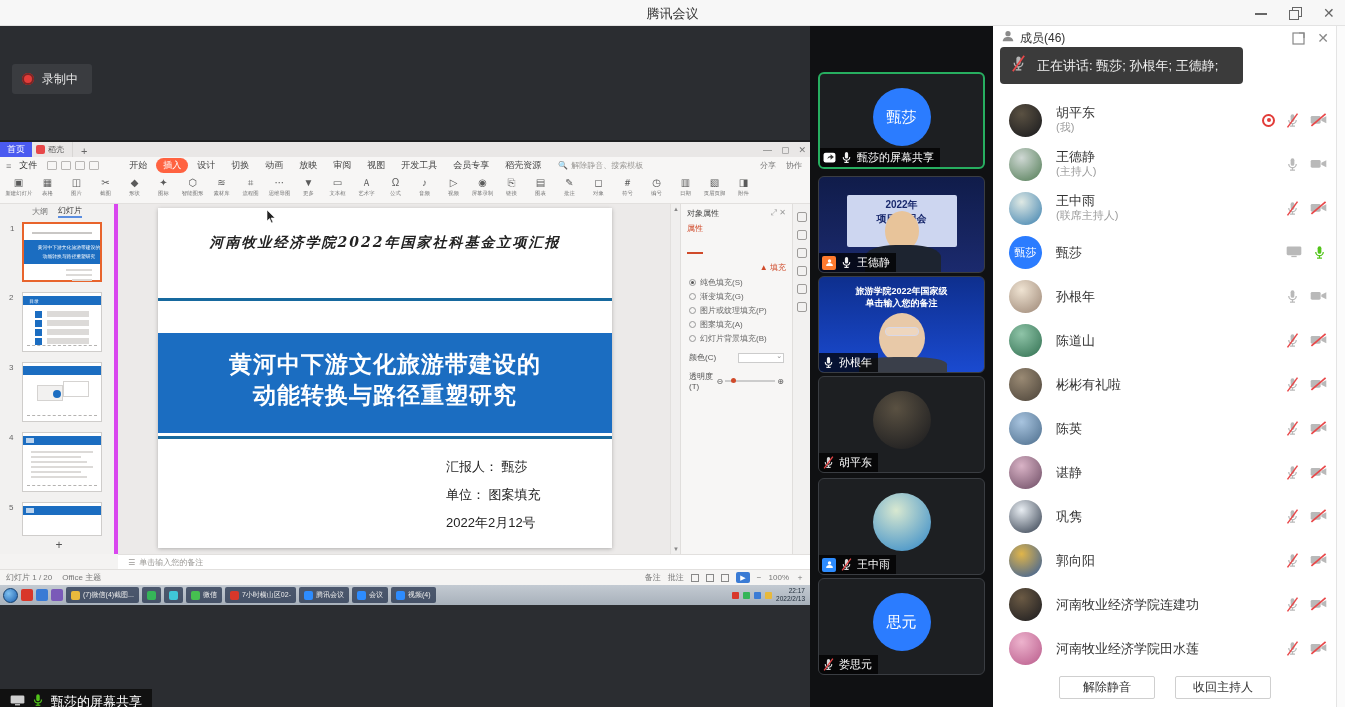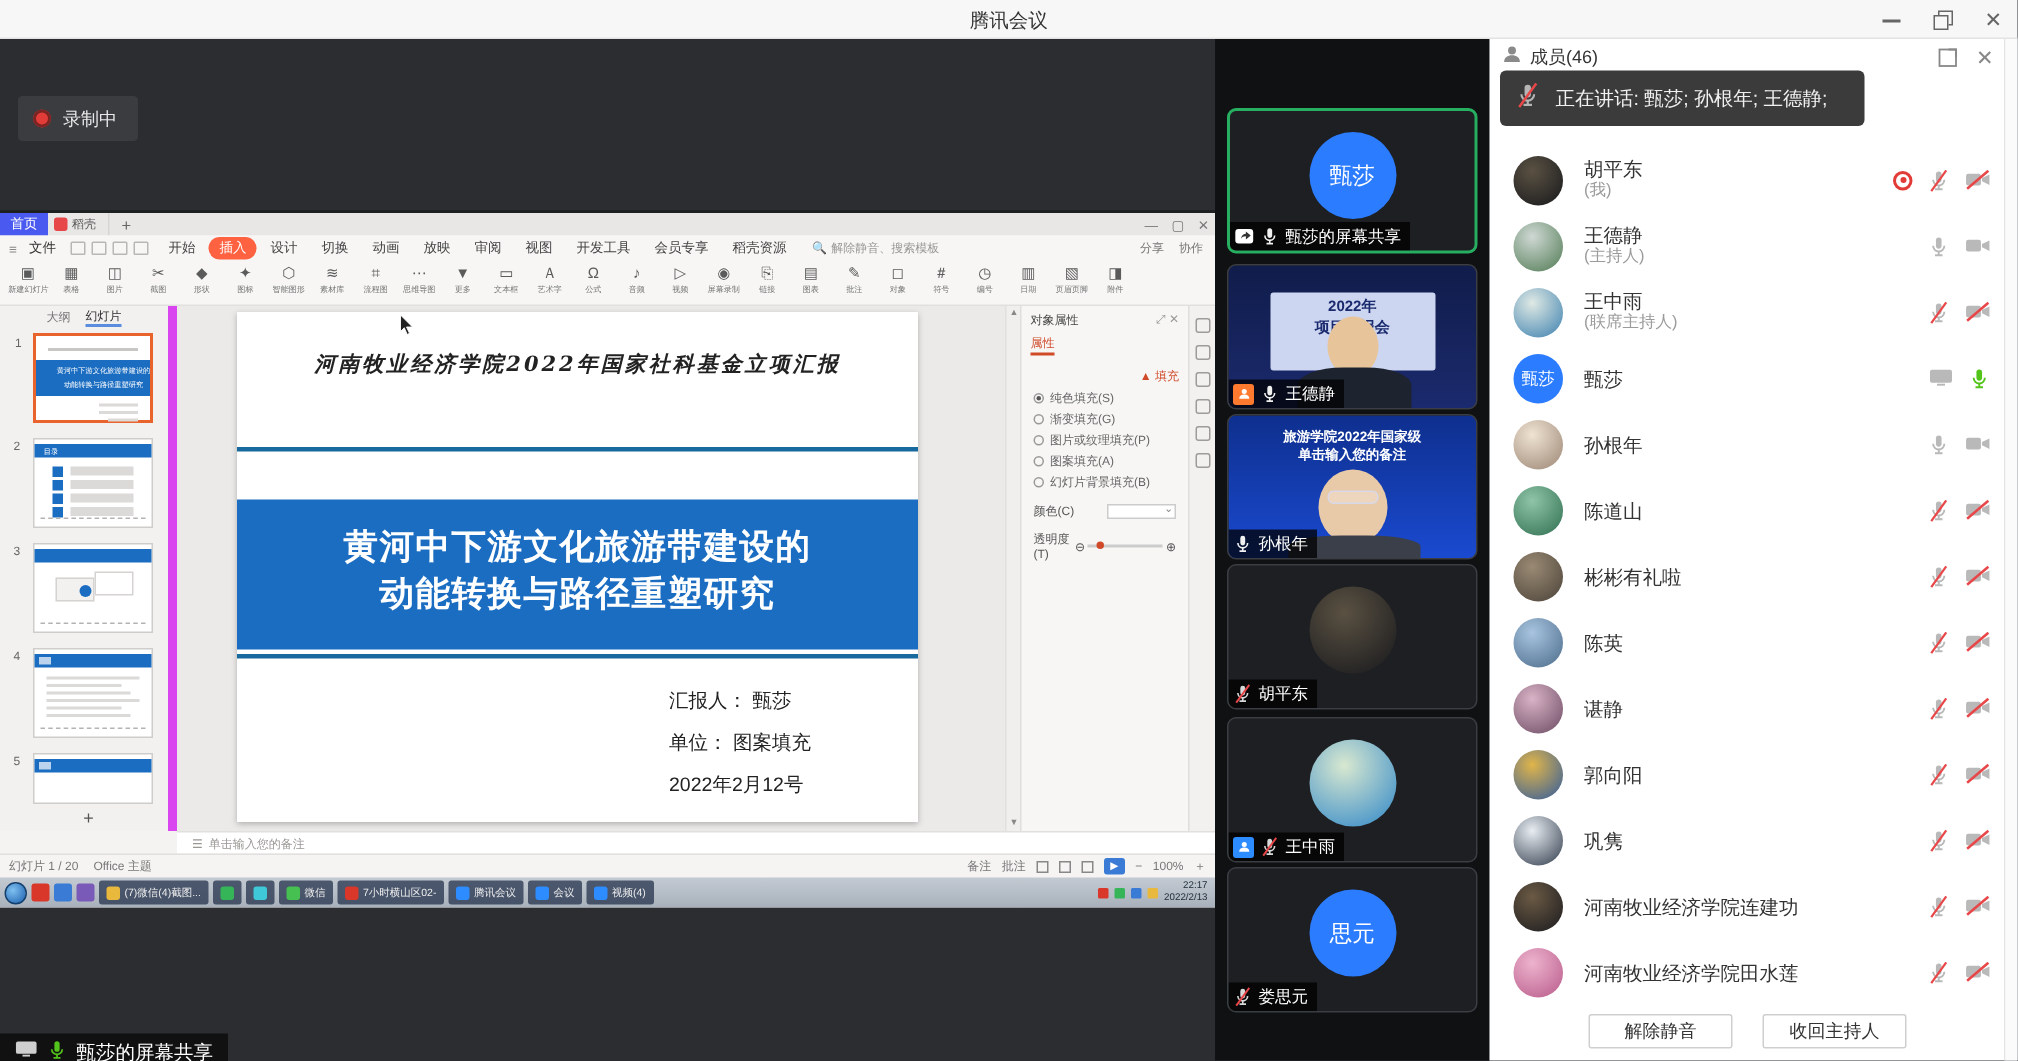--- a/index.html
+++ b/index.html
@@ -47,21 +47,21 @@
   .menu-item.active { background:#ff6240; color:#fff; }
   #wps-search { margin-left:10px; color:#9a9895; font-size:8px; display:flex; align-items:center; gap:3px;}
   #wps-menu-right { position:absolute; right:8px; top:3px; display:flex; gap:10px; font-size:8px; color:#777; }
 
   #wps-ribbon { position:absolute; left:0; top:34px; width:810px; height:30px; background:#f7f6f5; border-bottom:1px solid #e2e0de; display:flex; align-items:flex-start; padding:2px 2px 0 4px; }
   .rb-item { width:29px; text-align:center; flex:0 0 auto; }
   .rb-ico { font-size:10px; color:#5b5b5b; height:13px; line-height:13px; }
   .rb-lbl { font-size:6px; color:#777; transform:scale(.9); white-space:nowrap; }
 
   
-  #slide-panel { position:absolute; left:0; top:64px; width:118px; height:350px; background:#f2f1f0; border-right:6px solid #d946ef; }
+  #slide-panel { position:absolute; left:0; top:64px; width:118px; height:350px; background:#f2f1f0; border-right:4px solid #d946ef; }
   #sp-tabs { height:15px; display:flex; justify-content:center; gap:10px; font-size:8px; color:#777; align-items:center; }
   #sp-tabs .sp-active { color:#333; border-bottom:2px solid #5a8de0; }
   .thumb { position:absolute; left:22px; width:80px; height:60px; background:#fff; border:1px solid #cfcdcb; }
   .thumb.selected { border:2px solid #e8642c; }
   .thumb-num { position:absolute; left:-14px; top:0; font-size:8px; color:#666; }
   .mini-band { position:absolute; left:0; width:100%; background:#1b6dc1; }
   .mini-line { position:absolute; background:#c9c7c5; height:2px; }
   .mini-dash { position:absolute; left:4px; right:4px; border-top:1px dashed #b5b3b1; }
   .mini-txt { position:absolute; color:#fff; font-size:6px; transform:scale(.8); white-space:nowrap; }
   .mini-numchip { position:absolute; width:7px; height:7px; background:#1b6dc1; }
@@ -79,21 +79,21 @@
   .band-line { width:100%; text-align:center; color:#fff; font-weight:bold; font-size:23px; letter-spacing:1px; }
   #slide-band .band-wrap { position:absolute; top:16px; width:100%; }
   #slide-info { position:absolute; left:288px; top:245px; font-size:13px; color:#222; line-height:28px; }
   #slide-cursor { position:absolute; left:108px; top:2px; }
   #canvas-scroll { position:absolute; left:670px; top:64px; width:10px; height:350px; background:#f0efee; border-left:1px solid #e2e0de; }
   .cs-arrow { position:absolute; left:2px; font-size:6px; color:#888; }
 
   
   #props { position:absolute; left:680px; top:64px; width:112px; height:350px; background:#f7f6f5; border-left:1px solid #e0dedc; font-size:8px; color:#555; }
   #props-title { padding:4px 6px 2px 6px; color:#444; font-size:8px; display:flex; justify-content:space-between; }
-  #props-tab { margin:2px 6px; color:#d04a2a; border-bottom:2px solid #d04a2a; display:inline-block; padding-bottom:1px; }
+  #props-tab { margin:2px 6px; color:#d04a2a; border-bottom:2px solid #d04a2a; display:inline-block; padding-bottom:18px; }
   #props-section { margin:6px 6px 4px 6px; color:#d04a2a;text-align:right; }
   .radio-row { margin:3px 8px; display:flex; align-items:center; gap:4px; color:#666; white-space:nowrap; }
   .radio { width:7px; height:7px; border:1px solid #999; border-radius:50%; flex:0 0 auto; position:relative;}
   .radio.sel::after { content:""; position:absolute; left:1px; top:1px; width:3px; height:3px; border-radius:50%; background:#555; }
   .props-row { margin:8px 8px 0 8px; display:flex; align-items:center; justify-content:space-between; }
   .dropdown { width:46px; height:10px; background:#fff; border:1px solid #ccc; position:relative; }
   .dropdown::after { content:"⌄"; position:absolute; right:1px; top:-2px; font-size:7px; color:#888; }
   .slider { width:50px; height:2px; background:#ccc; position:relative; }
   .slider::before { content:""; position:absolute; left:6px; top:-2px; width:5px; height:5px; border-radius:50%; background:#d04a2a; }
   #right-strip { position:absolute; left:792px; top:64px; width:18px; height:350px; background:#f2f1f0; border-left:1px solid #e0dedc; }
@@ -184,21 +184,21 @@
       </span>
     </div>
 
     <div id="wps-menubar">
       <span style="padding-left:6px;color:#888">≡</span>
       <span id="wps-file">文件</span>
       <span class="qicon"></span>
       <span class="qicon"></span>
       <span class="qicon"></span>
       <span class="qicon"></span>
-      <span id="menu-items" style="display:flex;gap:2px;margin-left:4px">
+      <span id="menu-items" style="display:flex;gap:2px;margin-left:21px">
           <span class="menu-item">开始</span>
           <span class="menu-item active">插入</span>
           <span class="menu-item">设计</span>
           <span class="menu-item">切换</span>
           <span class="menu-item">动画</span>
           <span class="menu-item">放映</span>
           <span class="menu-item">审阅</span>
           <span class="menu-item">视图</span>
           <span class="menu-item">开发工具</span>
           <span class="menu-item">会员专享</span>
@@ -847,43 +847,43 @@
               <line x1="4" y1="23" x2="20" y2="1" stroke="#e84749" stroke-width="2.4"></line>
             </svg>
             <svg width="17" height="13.600000000000001" viewBox="0 0 24 19">
               <rect x="1" y="4" width="14" height="11" rx="2" fill="#b9b9b9"></rect>
               <path d="M16 8 L23 4.5 V14.5 L16 11 Z" fill="#b9b9b9"></path>
               <line x1="2" y1="18" x2="22" y2="1" stroke="#e84749" stroke-width="2.4"></line>
             </svg>
           </div>
         </div>
         <div class="m-row">
+          <span class="m-avatar" style="background:radial-gradient(circle at 38% 30%, #e8edf2, #2f3a4a)"></span>
+          <div class="m-names">
+            <div class="m-name">巩隽</div>
+          </div>
+          <div class="m-icons">
+            <svg width="15" height="15" viewBox="0 0 24 24">
+              <rect x="9" y="2" width="6" height="12" rx="3" fill="#b9b9b9"></rect>
+              <path d="M6 11a6 6 0 0 0 12 0" fill="none" stroke="#b9b9b9" stroke-width="2"></path>
+              <line x1="12" y1="17" x2="12" y2="21" stroke="#b9b9b9" stroke-width="2"></line>
+              <line x1="8" y1="21" x2="16" y2="21" stroke="#b9b9b9" stroke-width="2"></line>
+              <line x1="4" y1="23" x2="20" y2="1" stroke="#e84749" stroke-width="2.4"></line>
+            </svg>
+            <svg width="17" height="13.600000000000001" viewBox="0 0 24 19">
+              <rect x="1" y="4" width="14" height="11" rx="2" fill="#b9b9b9"></rect>
+              <path d="M16 8 L23 4.5 V14.5 L16 11 Z" fill="#b9b9b9"></path>
+              <line x1="2" y1="18" x2="22" y2="1" stroke="#e84749" stroke-width="2.4"></line>
+            </svg>
+          </div>
+        </div>
+        <div class="m-row">
           <span class="m-avatar" style="background:radial-gradient(circle at 38% 30%, #e0b54a, #2f5a9e)"></span>
           <div class="m-names">
             <div class="m-name">郭向阳</div>
-          </div>
-          <div class="m-icons">
-            <svg width="15" height="15" viewBox="0 0 24 24">
-              <rect x="9" y="2" width="6" height="12" rx="3" fill="#b9b9b9"></rect>
-              <path d="M6 11a6 6 0 0 0 12 0" fill="none" stroke="#b9b9b9" stroke-width="2"></path>
-              <line x1="12" y1="17" x2="12" y2="21" stroke="#b9b9b9" stroke-width="2"></line>
-              <line x1="8" y1="21" x2="16" y2="21" stroke="#b9b9b9" stroke-width="2"></line>
-              <line x1="4" y1="23" x2="20" y2="1" stroke="#e84749" stroke-width="2.4"></line>
-            </svg>
-            <svg width="17" height="13.600000000000001" viewBox="0 0 24 19">
-              <rect x="1" y="4" width="14" height="11" rx="2" fill="#b9b9b9"></rect>
-              <path d="M16 8 L23 4.5 V14.5 L16 11 Z" fill="#b9b9b9"></path>
-              <line x1="2" y1="18" x2="22" y2="1" stroke="#e84749" stroke-width="2.4"></line>
-            </svg>
-          </div>
-        </div>
-        <div class="m-row">
-          <span class="m-avatar" style="background:radial-gradient(circle at 38% 30%, #e8edf2, #2f3a4a)"></span>
-          <div class="m-names">
-            <div class="m-name">巩隽</div>
           </div>
           <div class="m-icons">
             <svg width="15" height="15" viewBox="0 0 24 24">
               <rect x="9" y="2" width="6" height="12" rx="3" fill="#b9b9b9"></rect>
               <path d="M6 11a6 6 0 0 0 12 0" fill="none" stroke="#b9b9b9" stroke-width="2"></path>
               <line x1="12" y1="17" x2="12" y2="21" stroke="#b9b9b9" stroke-width="2"></line>
               <line x1="8" y1="21" x2="16" y2="21" stroke="#b9b9b9" stroke-width="2"></line>
               <line x1="4" y1="23" x2="20" y2="1" stroke="#e84749" stroke-width="2.4"></line>
             </svg>
             <svg width="17" height="13.600000000000001" viewBox="0 0 24 19">

